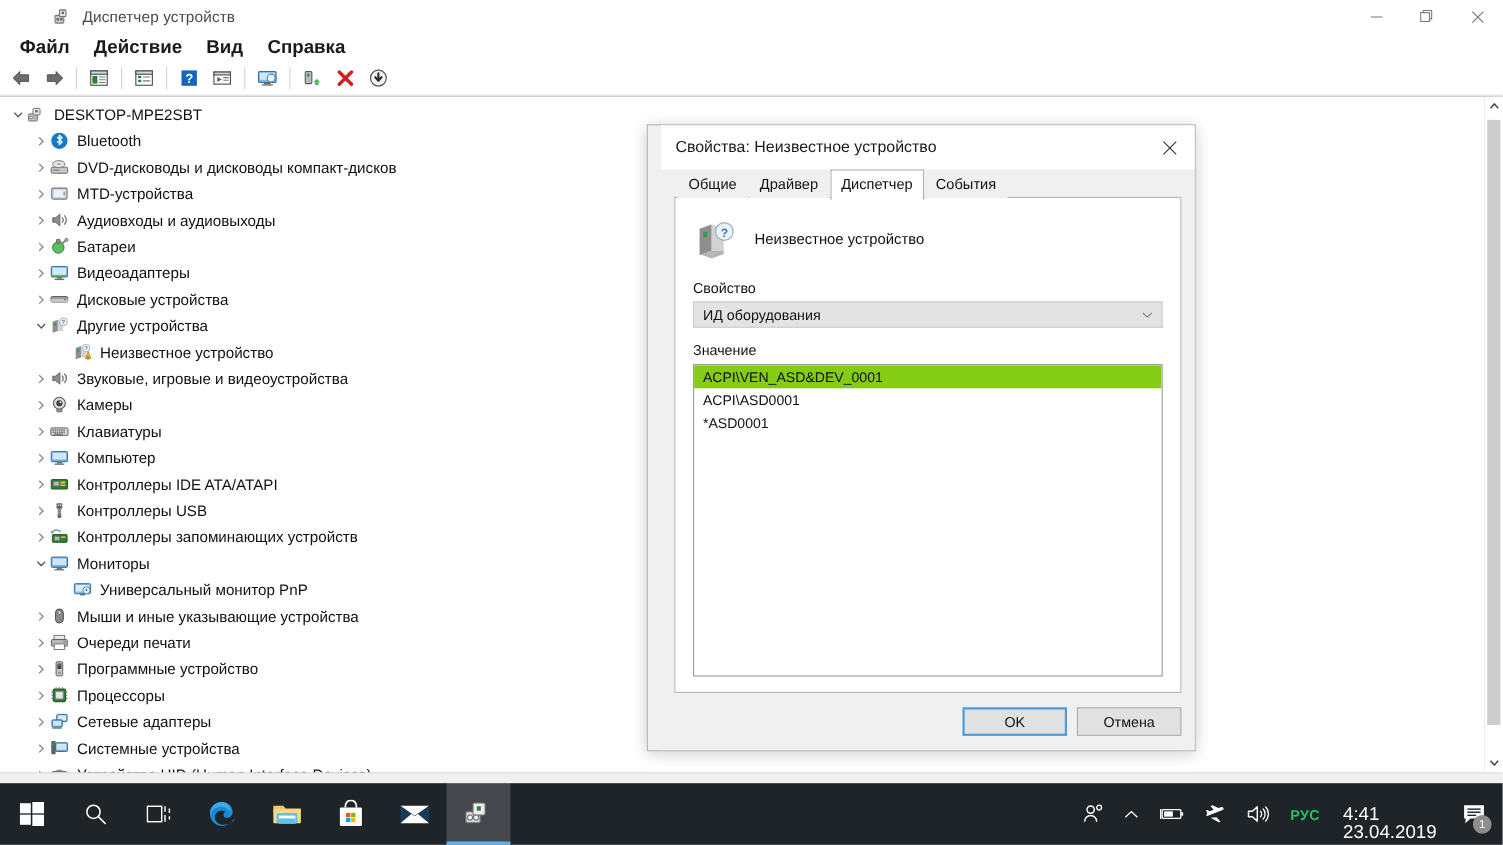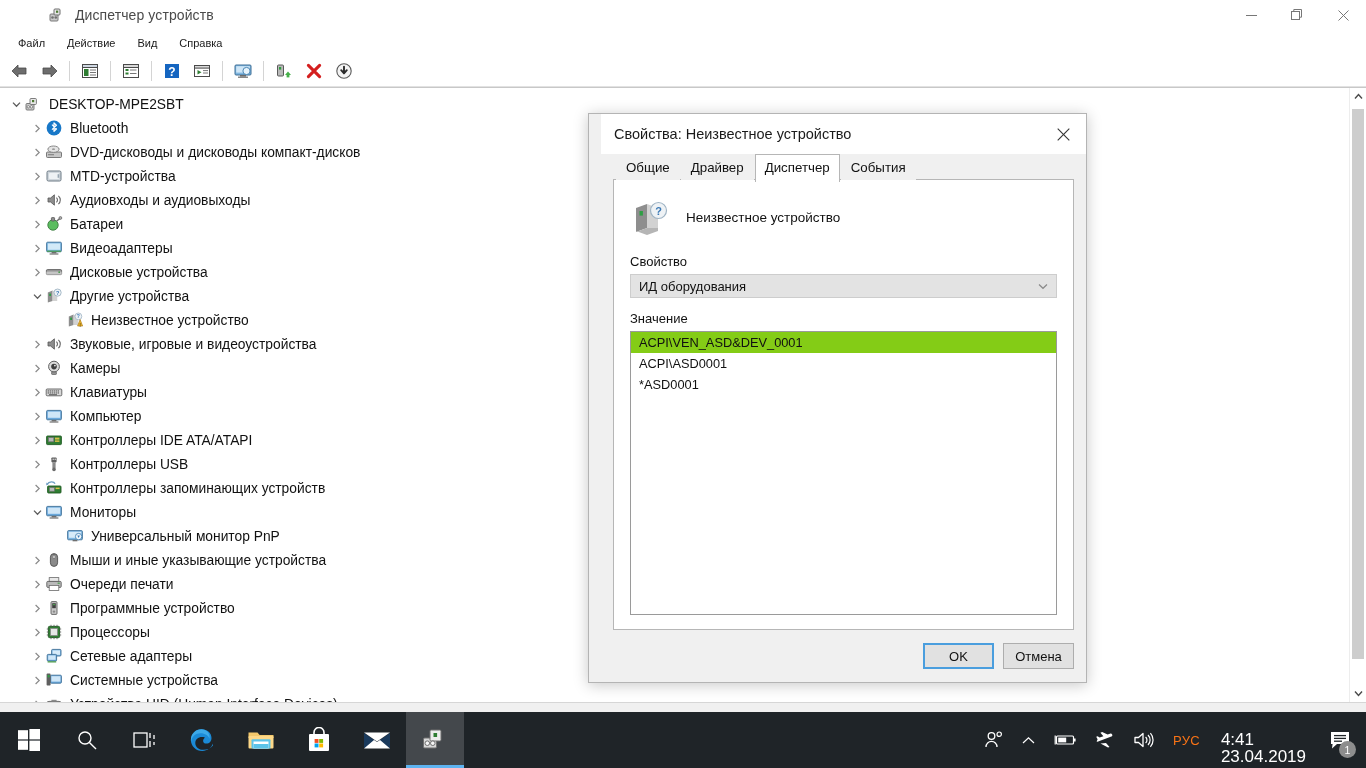--- a/index.html
+++ b/index.html
@@ -39,23 +39,24 @@
   }
 
   
   #menu-bar {
     height: 25px; flex: 0 0 25px;
     background: #ffffff;
     display: flex; align-items: center;
     padding-left: 9px;
   }
   .menu-item {
-    font-size: 11px; color: #1a1a1a;
+    font-size: 17px; color: #1a1a1a;
     padding: 3px 9px; margin-right: 4px;
     border-radius: 1px;
+    font-weight: bold;
   }
 
   
   #toolbar {
     height: 32px; flex: 0 0 32px;
     background: #ffffff;
     display: flex; align-items: center;
     padding-left: 4px;
     border-bottom: 1px solid #e2e2e2;
   }
@@ -237,21 +238,21 @@
   .value-row.selected { background: #84cc16; }
 
   
   #dlg-footer {
     height: 52px; flex: 0 0 52px;
     display: flex; align-items: center; justify-content: flex-end;
     padding-right: 12px;
     background: #f0f0f0;
   }
   .dlg-btn {
-    width: 71px; height: 26px;
+    width: 95px; height: 26px;
     background: #e1e1e1;
     border: 1px solid #adadad;
     font-size: 13px; color: #111;
     display: flex; align-items: center; justify-content: center;
     margin-left: 9px;
   }
   .dlg-btn.default {
     border: 2px solid #4a9ede;
     background: #e1e1e1;
   }
@@ -276,21 +277,21 @@
     left: 0; right: 0; bottom: 0; height: 3px;
     background: #5eb3f0;
   }
   #taskbar-spacer { flex: 1 1 auto; height: 56px; }
   #tray {
     display: flex; align-items: center; height: 56px;
     padding-right: 4px;
   }
   .tray-item {
     height: 56px; display: flex; align-items: center; justify-content: center;
-    padding: 4px 9px; color: #f97316;
+    padding: 4px 9px; color: #22c55e; font-weight: bold;
   }
   #tray-lang { font-size: 13px; letter-spacing: .3px; }
   #tray-clock {
     height: 56px; display: flex; flex-direction: column;
     align-items: flex-start; justify-content: center;
     color: #fff; font-size: 17px; line-height: 17px;
     padding: 0 12px;
     margin-top: 16px;
   }
   #tray-notify {

